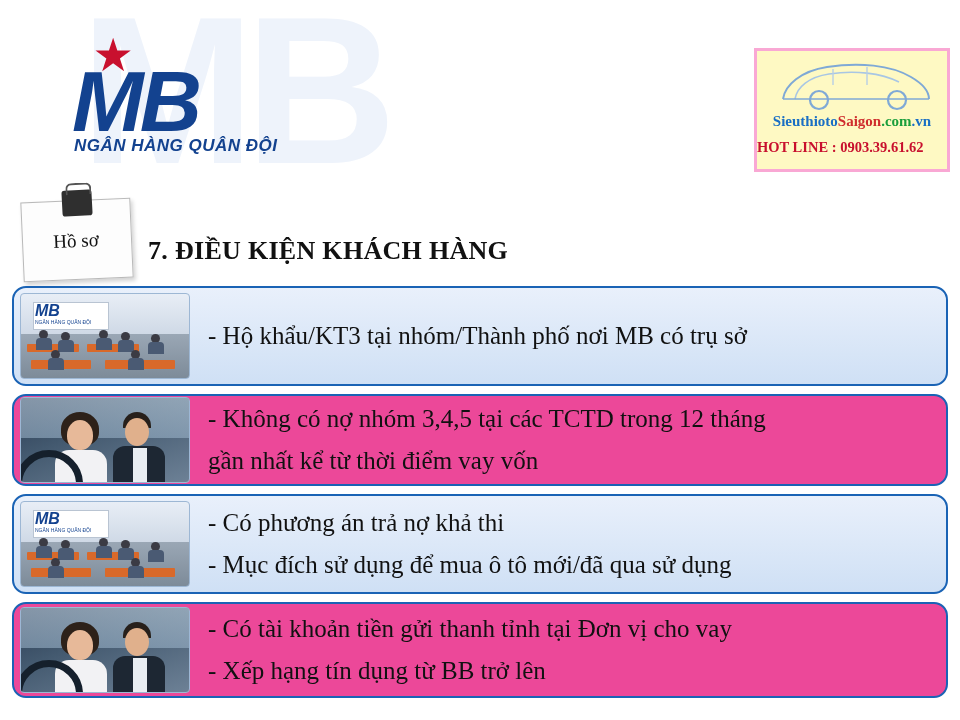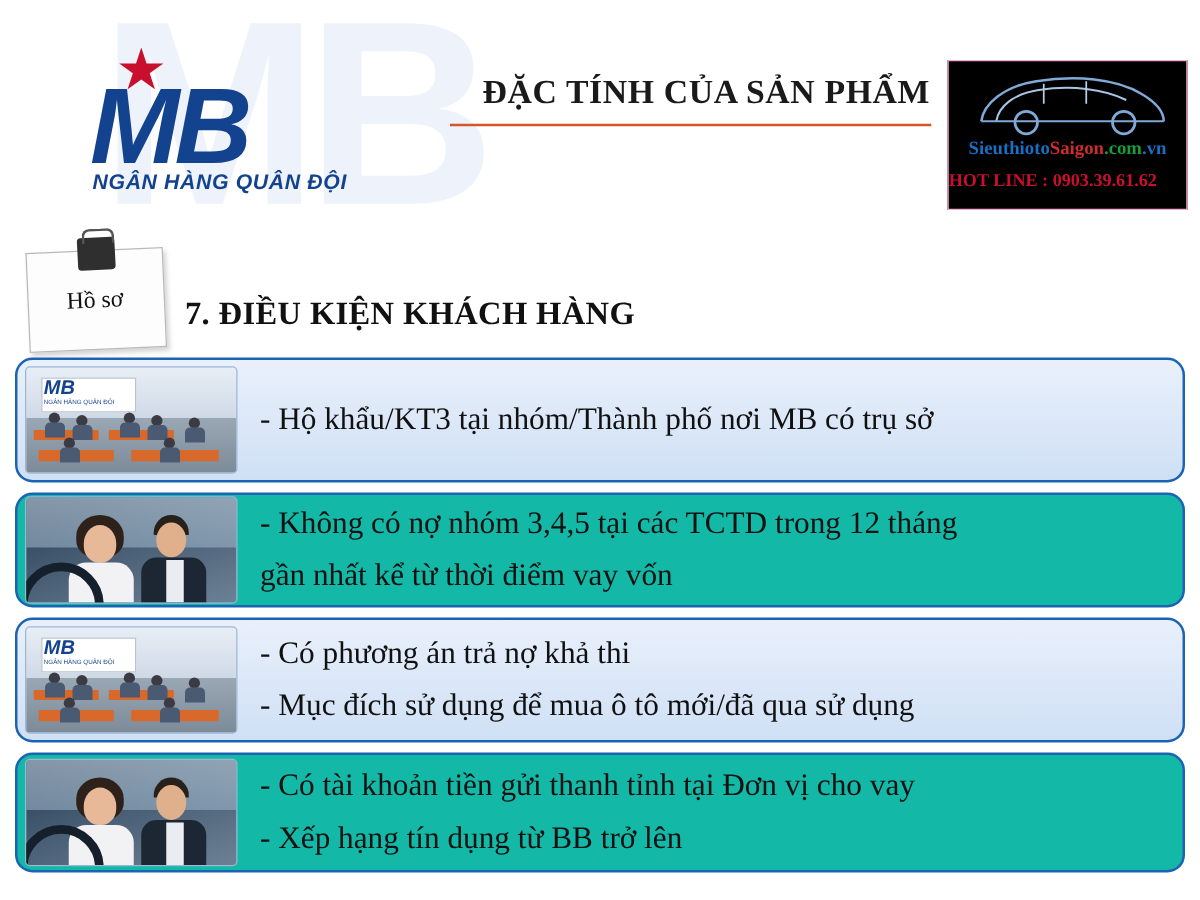--- a/index.html
+++ b/index.html
@@ -101,22 +101,22 @@
     background: #d4562a;
   }
 
   
   .partner {
     position: absolute;
     right: 10px;
     top: 48px;
     width: 190px;
     height: 118px;
-    background: #000000;
-    border: 1px solid #f9a8d4;
+    background: #fef9c3;
+    border: 3px solid #f9a8d4;
   }
   .partner-car {
     position: absolute;
     left: 18px;
     top: 4px;
     width: 160px;
     height: 58px;
   }
   .partner-name {
     position: absolute;
@@ -216,21 +216,21 @@
   .row {
     position: relative;
     width: 936px;
     box-sizing: border-box;
     border: 2px solid #1a63b5;
     border-radius: 14px;
     margin-bottom: 8px;
     display: flex;
     align-items: center;
     padding: 5px 6px;
-    background: #14b8a6;
+    background: #ec4899;
   }
   .row.filled {
     background: linear-gradient(180deg,#e9f0fb 0%, #cfe0f5 100%);
   }
   .row.h1 { height: 100px; }
   .row.h2 { height: 92px; }
   .row.h3 { height: 100px; }
   .row.h4 { height: 96px; }
 
   .thumb {
@@ -374,24 +374,20 @@
 <div class="watermark">MB</div>
 
 <div class="header">
 
   <div class="logo">
     <div class="logo-star">★</div>
     <div class="logo-mb">MB</div>
     <div class="logo-sub">NGÂN HÀNG QUÂN ĐỘI</div>
   </div>
 
-  <div class="title-block">
-    <div class="title-text">ĐẶC TÍNH CỦA SẢN PHẨM</div>
-    <div class="title-rule"></div>
-  </div>
 
   <div class="partner">
     <svg class="partner-car" viewBox="0 0 160 58">
       <path d="M8 44 C10 30 26 16 52 12 C84 7 116 10 136 22 C148 29 154 36 154 44" fill="none" stroke="#7fa9d6" stroke-width="2"></path>
       <path d="M20 44 C22 32 34 22 54 19 C80 15 106 18 124 27" fill="none" stroke="#a8c6e4" stroke-width="1.6"></path>
       <circle cx="44" cy="45" r="9" fill="none" stroke="#7fa9d6" stroke-width="2.2"></circle>
       <circle cx="122" cy="45" r="9" fill="none" stroke="#7fa9d6" stroke-width="2.2"></circle>
       <path d="M8 44 L154 44" stroke="#7fa9d6" stroke-width="1.6" fill="none"></path>
       <path d="M58 14 L58 30 M92 12 L92 30" stroke="#b7cfe6" stroke-width="1.4" fill="none"></path>
     </svg>

